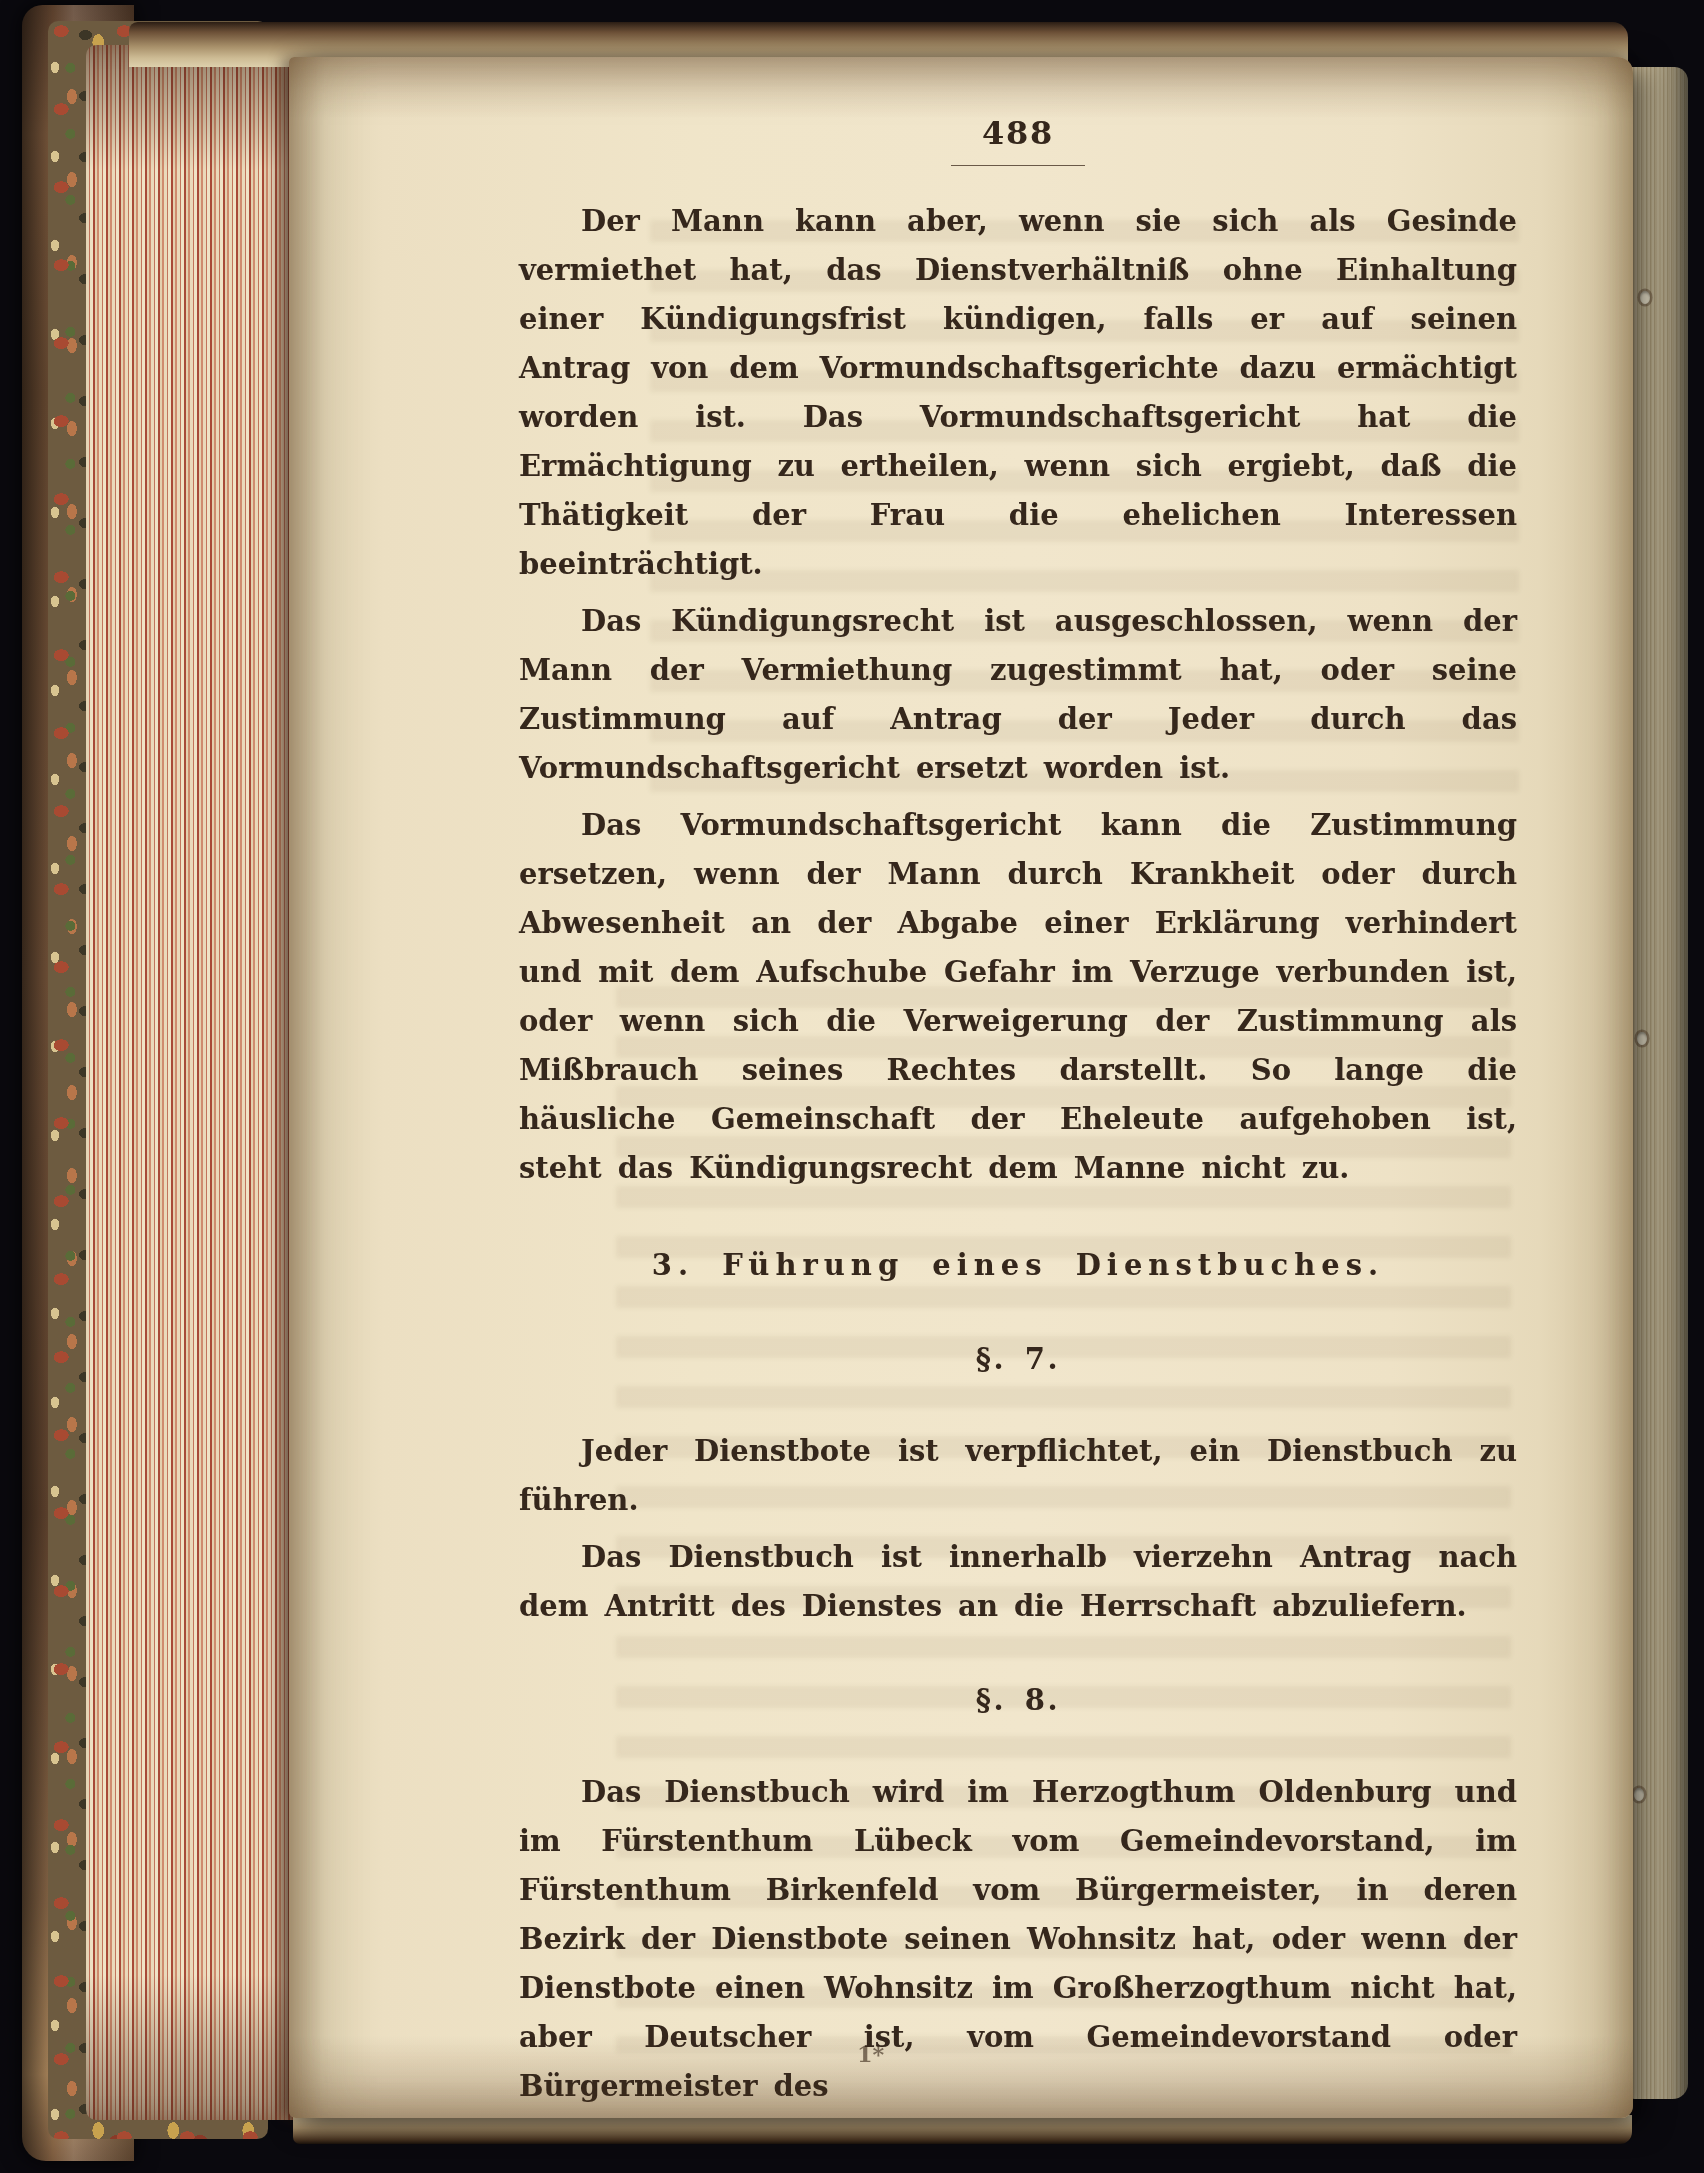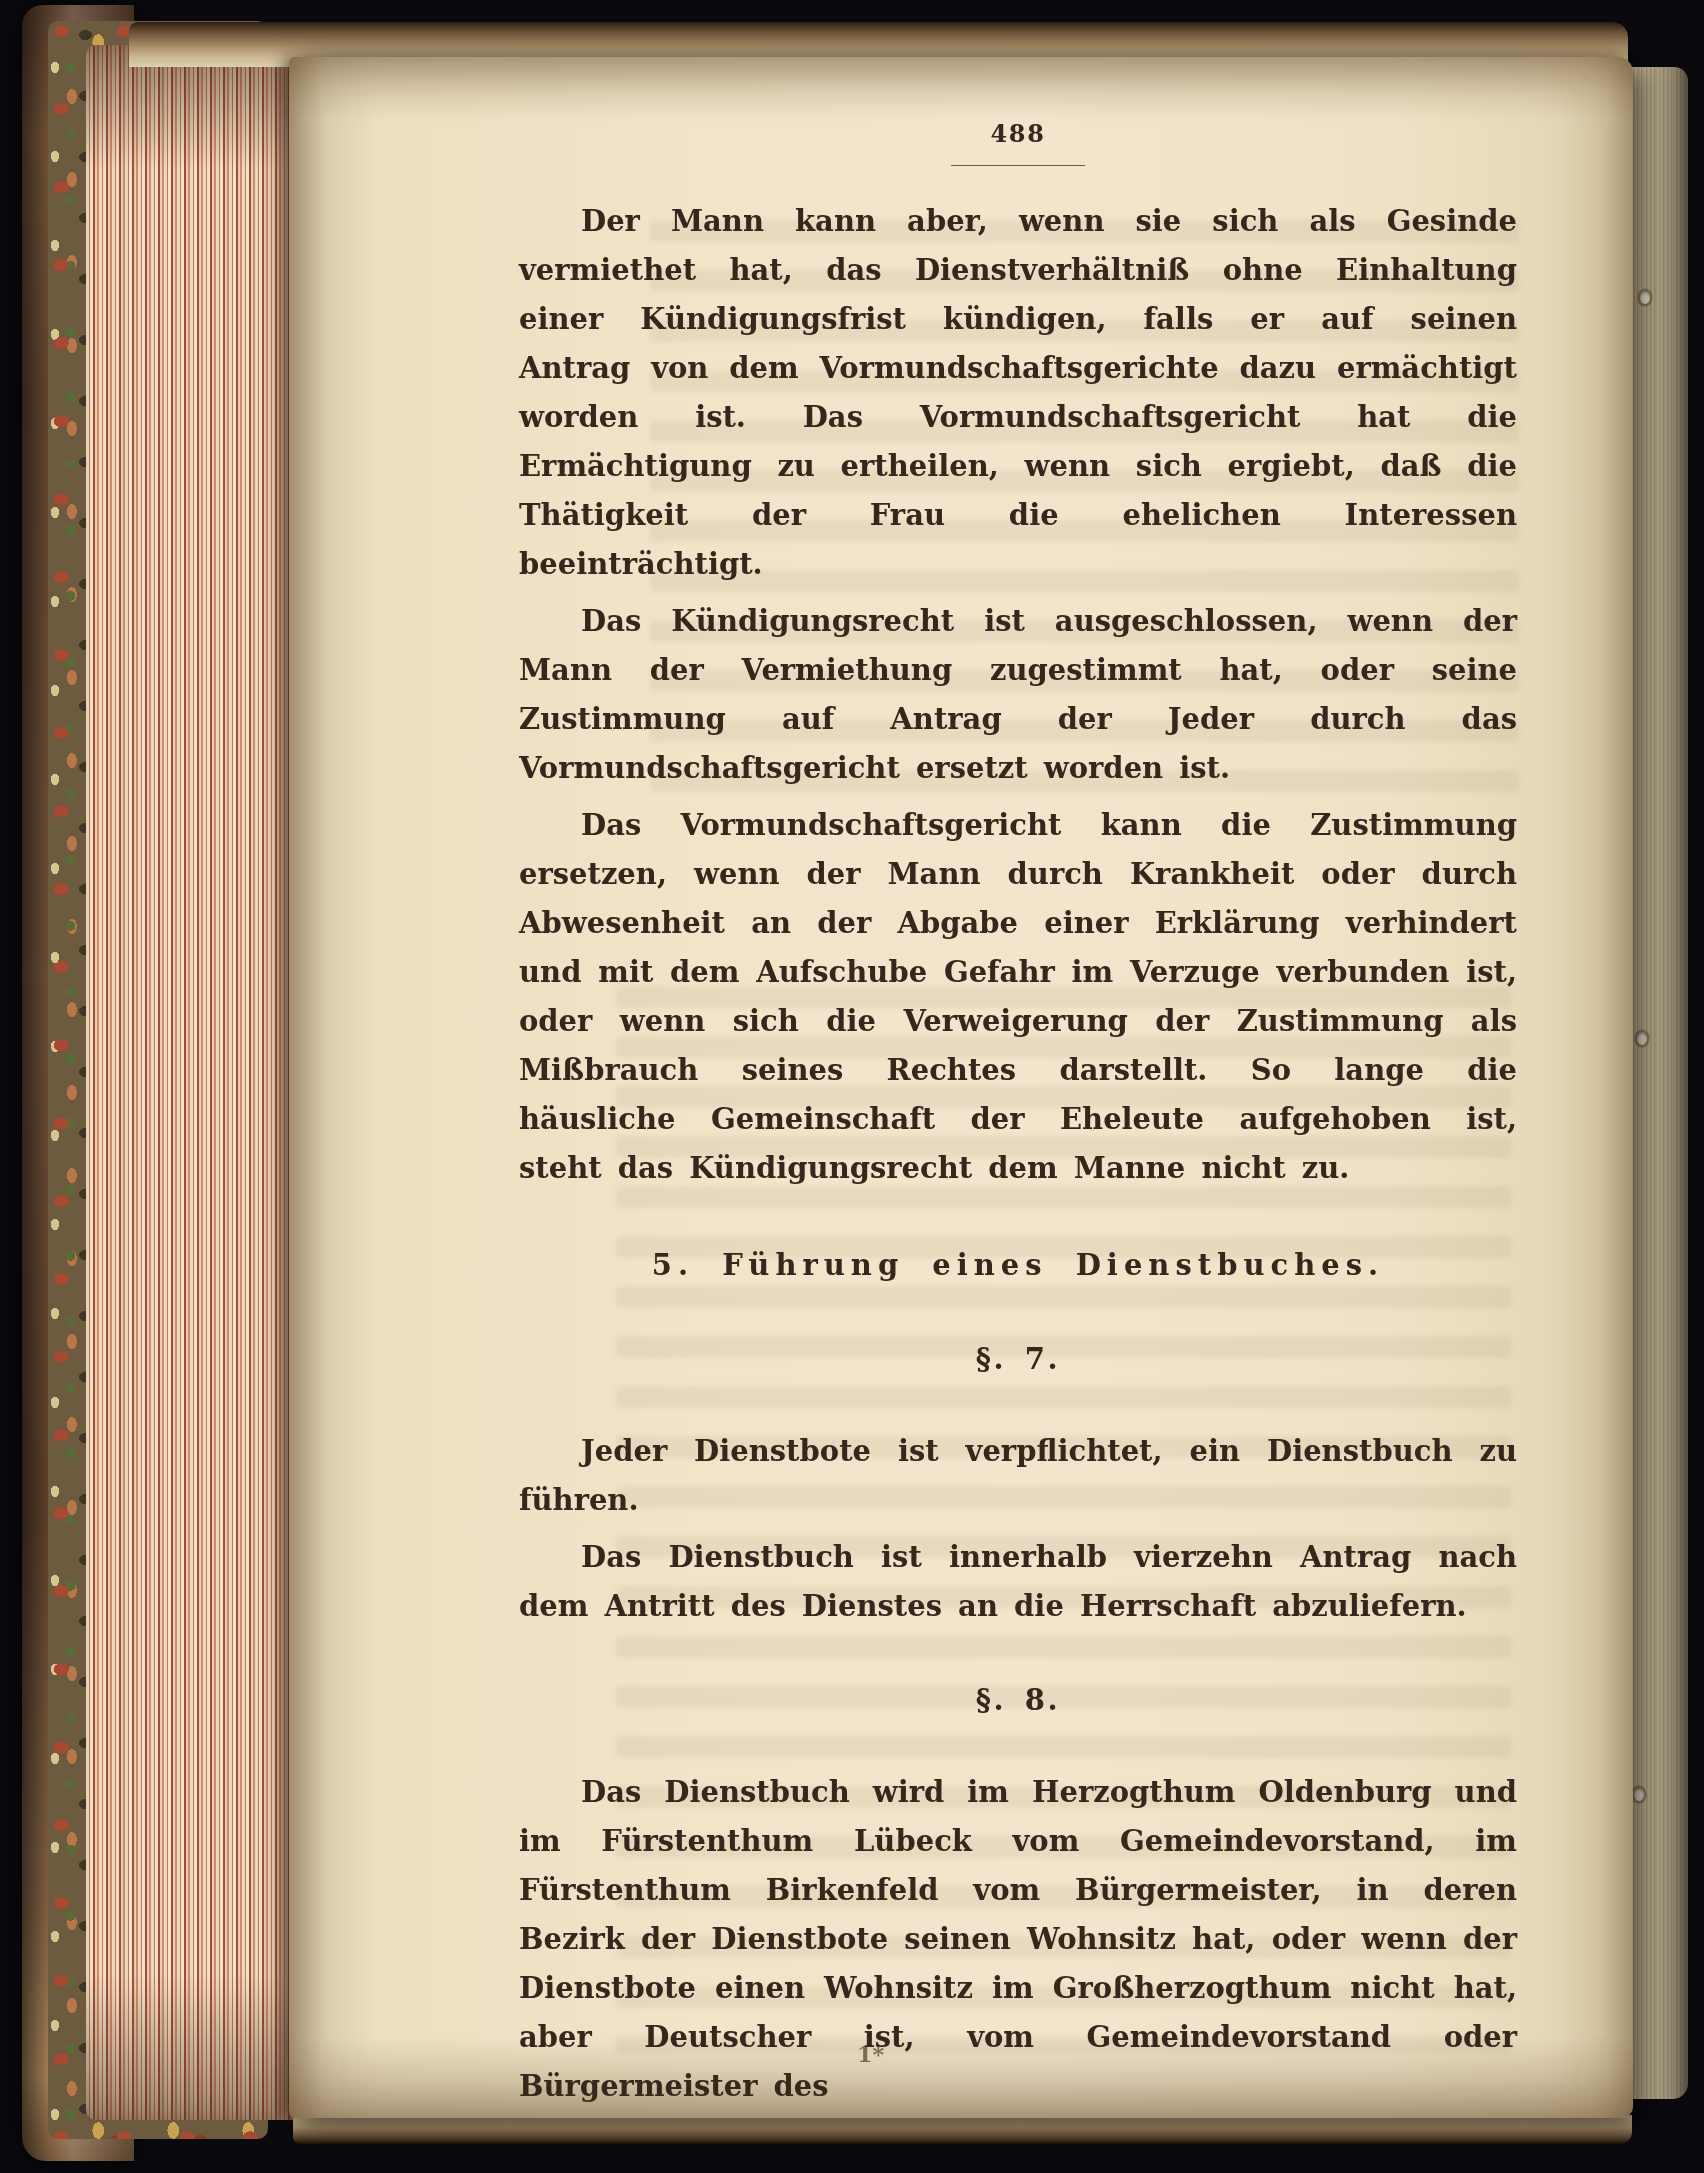--- a/index.html
+++ b/index.html
@@ -115,21 +115,21 @@
   
   .text {
     position:absolute; left:222px; top:52px; width:1014px;
     color:#35271c; font-weight:bold;
     font-size:29px; line-height:49px;
     text-align:justify; word-spacing:6px;
     hyphens:auto;
   }
   .page-number {
     width:134px; margin:0 auto 31px auto; text-align:center;
-    font-size:24px; letter-spacing:1.7px;
+    font-size:32px; letter-spacing:1.7px;
     padding-bottom:6.9px; border-bottom:1.7px solid rgba(60,42,28,.75);
     text-indent:0;
   }
   .para { text-indent:62px; margin:8px; }
   .heading {
     margin-top:48px; text-align:center; text-indent:0;
     letter-spacing:6px; word-spacing:12px;
   }
   .secmark {
     margin-top:45px; margin-bottom:43px; text-align:center; text-indent:0;
@@ -160,21 +160,21 @@
     <div class="ghost ghost-a"></div>
     <div class="ghost ghost-b"></div>
 
     <div class="text">
       <div class="page-number">488</div>
 
       <p class="para">Der Mann kann aber, wenn sie sich als Gesinde vermiethet hat, das Dienstverhältniß ohne Einhaltung einer Kündigungsfrist kündigen, falls er auf seinen Antrag von dem Vormundschaftsgerichte dazu ermächtigt worden ist. Das Vormundschaftsgericht hat die Ermächtigung zu ertheilen, wenn sich ergiebt, daß die Thätigkeit der Frau die ehelichen Interessen beeinträchtigt.</p>
       <p class="para">Das Kündigungsrecht ist ausgeschlossen, wenn der Mann der Vermiethung zugestimmt hat, oder seine Zustimmung auf Antrag der Jeder durch das Vormundschaftsgericht ersetzt worden ist.</p>
       <p class="para">Das Vormundschaftsgericht kann die Zustimmung ersetzen, wenn der Mann durch Krankheit oder durch Abwesenheit an der Abgabe einer Erklärung verhindert und mit dem Aufschube Gefahr im Verzuge verbunden ist, oder wenn sich die Verweigerung der Zustimmung als Mißbrauch seines Rechtes darstellt. So lange die häusliche Gemeinschaft der Eheleute aufgehoben ist, steht das Kündigungsrecht dem Manne nicht zu.</p>
 
-      <div class="heading">5. Führung eines Dienstbuches.</div>
+      <div class="heading">3. Führung eines Dienstbuches.</div>
 
       <div class="secmark">§. 7.</div>
       <p class="para">Jeder Dienstbote ist verpflichtet, ein Dienstbuch zu führen.</p>
       <p class="para">Das Dienstbuch ist innerhalb vierzehn Antrag nach dem Antritt des Dienstes an die Herrschaft abzuliefern.</p>
 
       <div class="secmark">§. 8.</div>
       <p class="para">Das Dienstbuch wird im Herzogthum Oldenburg und im Fürstenthum Lübeck vom Gemeindevorstand, im Fürstenthum Birkenfeld vom Bürgermeister, in deren Bezirk der Dienstbote seinen Wohnsitz hat, oder wenn der Dienstbote einen Wohnsitz im Großherzogthum nicht hat, aber Deutscher ist, vom Gemeindevorstand oder Bürgermeister des</p>
     </div>
 
     <div class="signature">1*</div>

